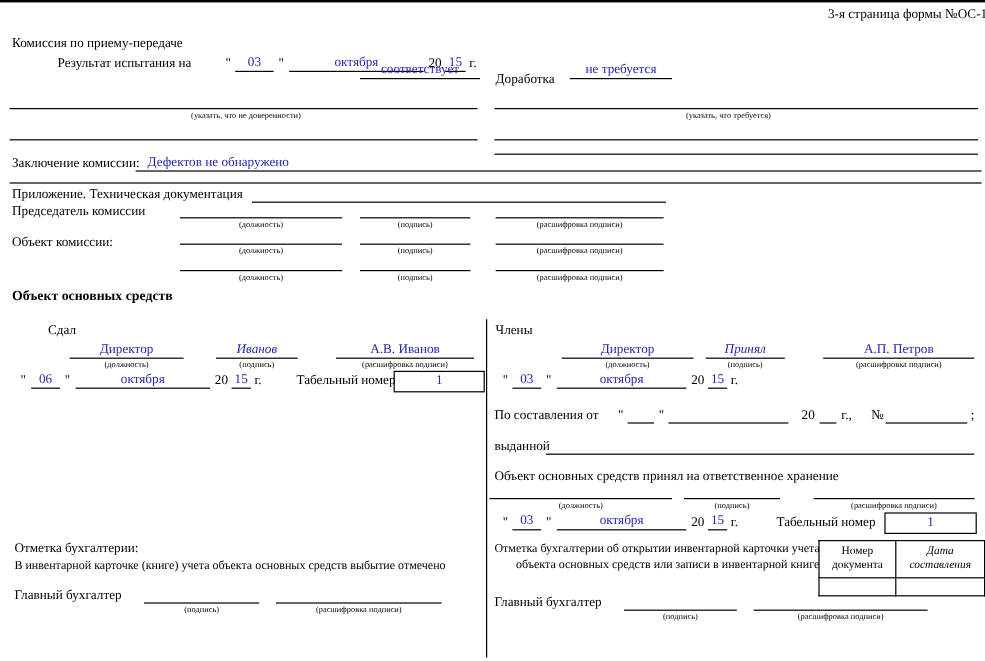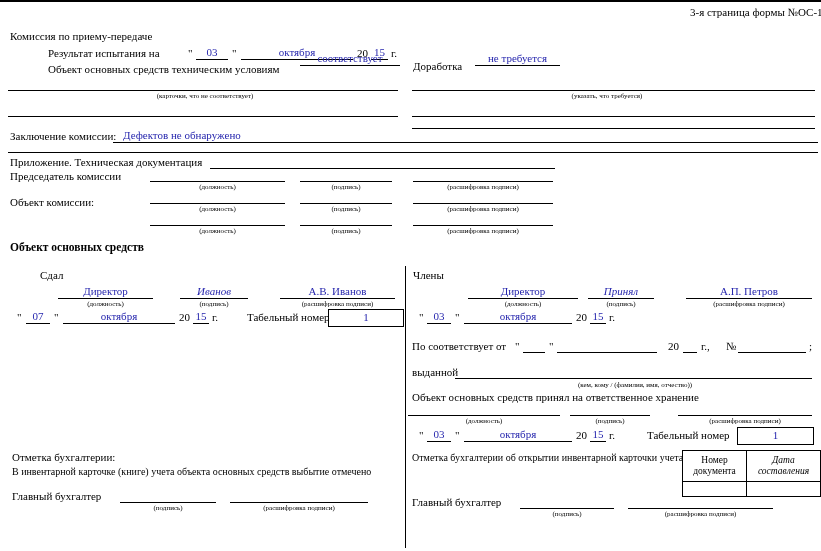--- a/index.html
+++ b/index.html
@@ -37,28 +37,27 @@
 
   <div class="t" style="left:48px;top:47px">Результат испытания на</div>
   <div class="t" style="left:188px;top:47px">"</div>
   <div class="fl blue" style="left:196px;top:46px;width:32px"><span>03</span></div>
   <div class="t" style="left:232px;top:47px">"</div>
   <div class="fl blue" style="left:241px;top:46px;width:112px"><span>октября</span></div>
   <div class="t" style="left:357px;top:47px">20</div>
   <div class="fl blue" style="left:371px;top:46px;width:17px"><span>15</span></div>
   <div class="t" style="left:391px;top:47px">г.</div>
 
-  <div class="t" style="left:48px;top:63px">Объект основных средств техническим условиям</div>
   <div class="fl blue" style="left:300px;top:52px;width:100px"><span>соответствует</span></div>
 
   <div class="t" style="left:413px;top:60px">Доработка</div>
   <div class="fl blue" style="left:475px;top:52px;width:85px"><span>не требуется</span></div>
 
   <div class="line" style="left:8px;top:90px;width:390px"></div>
-  <div class="cap" style="left:80px;top:92px;width:250px">(карточки, что не соответствует)</div>
+  <div class="cap" style="left:80px;top:92px;width:250px">(указать, что не доверенности)</div>
   <div class="line" style="left:412px;top:90px;width:403px"></div>
   <div class="cap" style="left:487px;top:92px;width:240px">(указать, что требуется)</div>
 
   <div class="line" style="left:8px;top:116px;width:390px"></div>
   <div class="line" style="left:412px;top:116px;width:403px"></div>
   <div class="line" style="left:412px;top:128px;width:403px"></div>
 
   <div class="t" style="left:10px;top:130px">Заключение комиссии:</div>
   <div class="fl left" style="left:113px;top:129px;width:705px"><span class="blue" style="padding-left:10px">Дефектов не обнаружено</span></div>
 
@@ -97,21 +96,21 @@
   <div class="t" style="left:40px;top:269px">Сдал</div>
 
   <div class="fl blue" style="left:58px;top:285px;width:95px"><span>Директор</span></div>
   <div class="cap" style="left:58px;top:300px;width:95px">(должность)</div>
   <div class="fl blue it" style="left:180px;top:285px;width:68px"><span>Иванов</span></div>
   <div class="cap" style="left:180px;top:300px;width:68px">(подпись)</div>
   <div class="fl blue" style="left:280px;top:285px;width:115px"><span>А.В. Иванов</span></div>
   <div class="cap" style="left:280px;top:300px;width:115px">(расшифровка подписи)</div>
 
   <div class="t" style="left:17px;top:311px">"</div>
-  <div class="fl blue" style="left:26px;top:310px;width:24px"><span>07</span></div>
+  <div class="fl blue" style="left:26px;top:310px;width:24px"><span>06</span></div>
   <div class="t" style="left:54px;top:311px">"</div>
   <div class="fl blue" style="left:63px;top:310px;width:112px"><span>октября</span></div>
   <div class="t" style="left:179px;top:311px">20</div>
   <div class="fl blue" style="left:193px;top:310px;width:16px"><span>15</span></div>
   <div class="t" style="left:212px;top:311px">г.</div>
   <div class="t" style="left:247px;top:311px">Табельный номер</div>
   <div class="box blue" style="left:328px;top:309px;width:74px;height:16px"><span>1</span></div>
 
   <div class="t" style="left:413px;top:269px">Члены</div>
 
@@ -123,35 +122,34 @@
   <div class="cap" style="left:686px;top:300px;width:126px">(расшифровка подписи)</div>
 
   <div class="t" style="left:419px;top:311px">"</div>
   <div class="fl blue" style="left:427px;top:310px;width:24px"><span>03</span></div>
   <div class="t" style="left:455px;top:311px">"</div>
   <div class="fl blue" style="left:464px;top:310px;width:108px"><span>октября</span></div>
   <div class="t" style="left:576px;top:311px">20</div>
   <div class="fl blue" style="left:590px;top:310px;width:16px"><span>15</span></div>
   <div class="t" style="left:609px;top:311px">г.</div>
 
-  <div class="t" style="left:412px;top:340px">По соответствует от</div>
+  <div class="t" style="left:412px;top:340px">По составления от</div>
   <div class="t" style="left:515px;top:340px">"</div>
   <div class="fl" style="left:523px;top:339px;width:22px"></div>
   <div class="t" style="left:549px;top:340px">"</div>
   <div class="fl" style="left:557px;top:339px;width:100px"></div>
   <div class="t" style="left:668px;top:340px">20</div>
   <div class="fl" style="left:683px;top:339px;width:14px"></div>
   <div class="t" style="left:701px;top:340px">г.,</div>
   <div class="t" style="left:726px;top:340px">№</div>
   <div class="fl" style="left:738px;top:339px;width:68px"></div>
   <div class="t" style="left:809px;top:340px">;</div>
 
   <div class="t" style="left:412px;top:366px">выданной</div>
   <div class="line" style="left:455px;top:378px;width:357px"></div>
-  <div class="cap" style="left:520px;top:381px;width:230px">(кем, кому / (фамилия, имя, отчество))</div>
 
   <div class="t" style="left:412px;top:391px">Объект основных средств принял на ответственное хранение</div>
 
   <div class="line" style="left:408px;top:415px;width:152px"></div>
   <div class="cap" style="left:408px;top:417px;width:152px">(должность)</div>
   <div class="line" style="left:570px;top:415px;width:80px"></div>
   <div class="cap" style="left:570px;top:417px;width:80px">(подпись)</div>
   <div class="line" style="left:678px;top:415px;width:134px"></div>
   <div class="cap" style="left:678px;top:417px;width:134px">(расшифровка подписи)</div>
 
@@ -167,20 +165,21 @@
 
   <div class="t" style="left:12px;top:451px">Отметка бухгалтерии:</div>
   <div class="t small" style="left:12px;top:466px">В инвентарной карточке (книге) учета объекта основных средств выбытие отмечено</div>
   <div class="t" style="left:12px;top:490px">Главный бухгалтер</div>
   <div class="line" style="left:120px;top:502px;width:96px"></div>
   <div class="cap" style="left:120px;top:504px;width:96px">(подпись)</div>
   <div class="line" style="left:230px;top:502px;width:138px"></div>
   <div class="cap" style="left:230px;top:504px;width:138px">(расшифровка подписи)</div>
 
   <div class="t small" style="left:412px;top:452px">Отметка бухгалтерии об открытии инвентарной карточки учета</div>
+  <div class="t small" style="left:430px;top:465px">объекта основных средств или записи в инвентарной книге</div>
 
   <table class="doc-table">
     <tbody>
         <tr>
       <td class="th">Номер документа</td>
       <td class="th th2">Дата составления</td>
     </tr>
     <tr>
       <td class="empty"></td>
       <td class="empty"></td>

